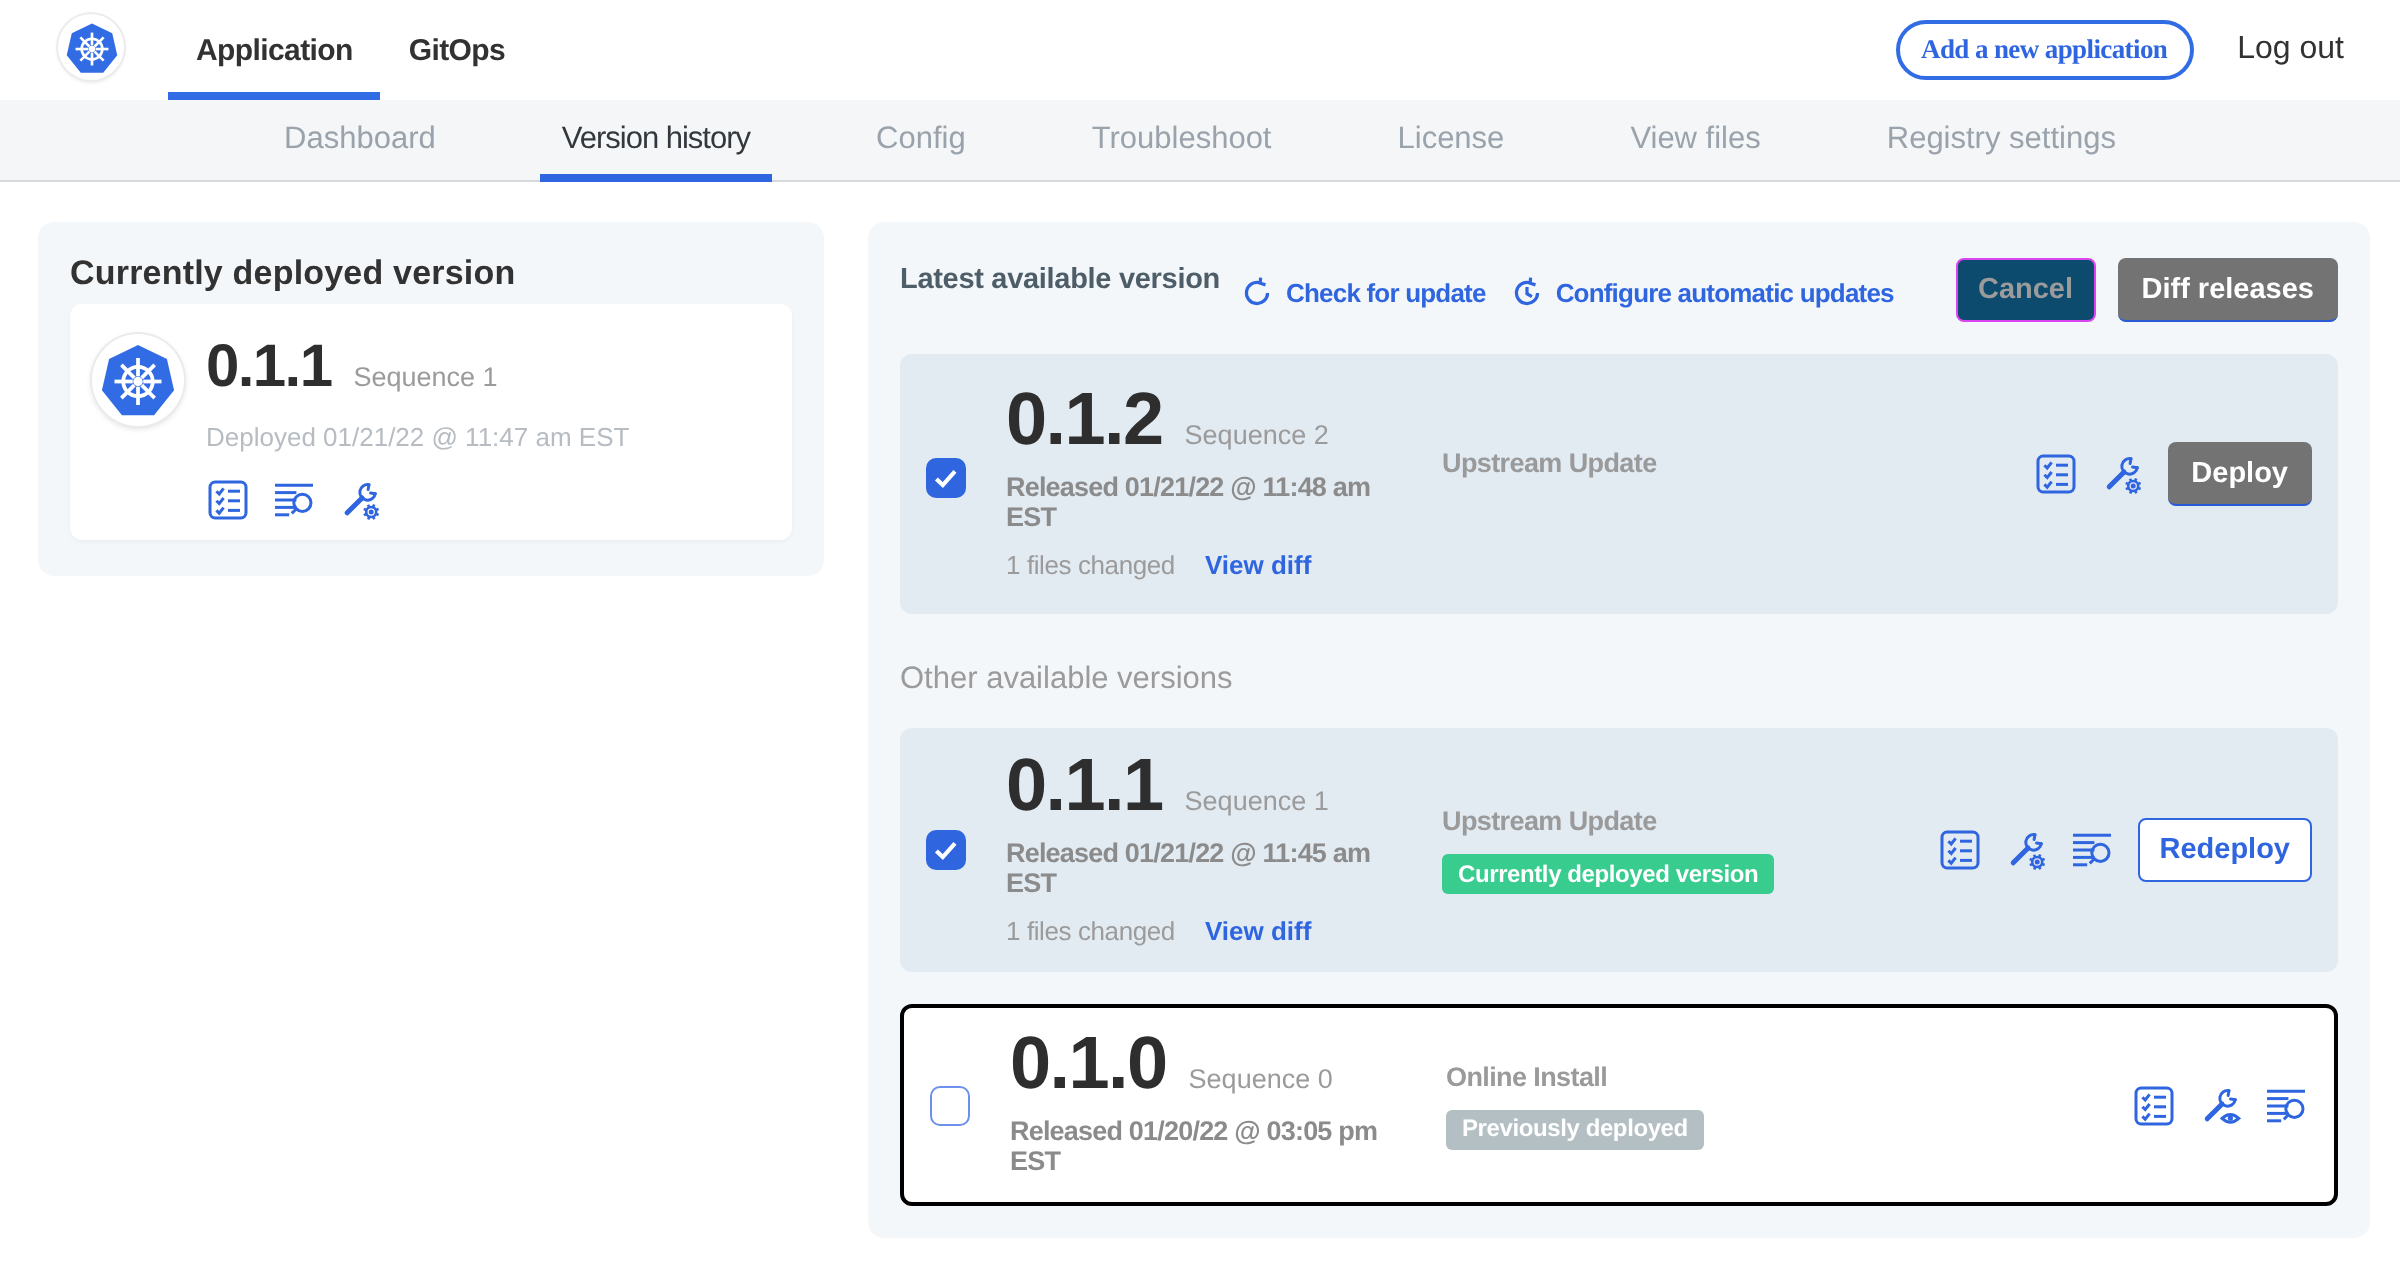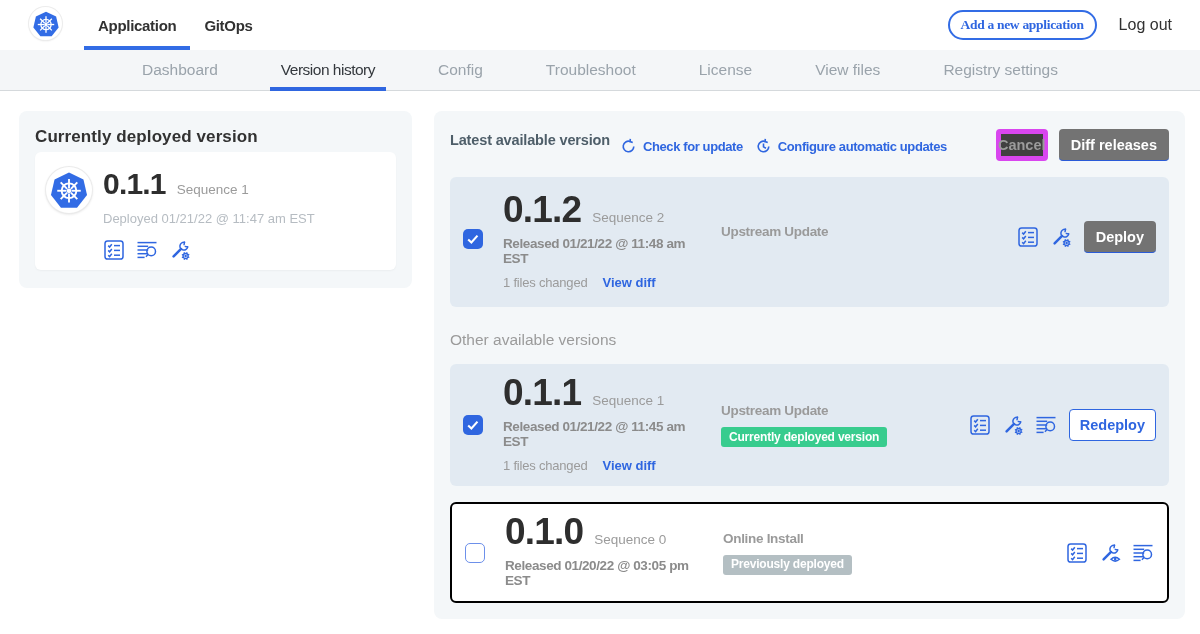--- a/index.html
+++ b/index.html
@@ -57,21 +57,21 @@
   .panel-header { display:flex; align-items:flex-start; margin-bottom:16px; }
   .panel-header h2 { font-size:14.5px; font-weight:700; color:#4e5e69; margin-top:5px; letter-spacing:-.15px; white-space:nowrap; }
   .hlink { display:flex; align-items:center; margin-top:11px; cursor:pointer;text-align:center; }
   .hlink svg { width:17px; height:17px; stroke:#2f66e0; fill:none; stroke-width:1.7; flex:none; }
   .hlink span { font-size:13px; font-weight:700; color:#2f66e0; margin-left:6px; white-space:nowrap; letter-spacing:-.4px; }
   .hlink.first { margin-left:10px; }
   .hlink + .hlink { margin-left:12px; }
   .header-btns { margin-left:auto; display:flex; margin-top:2px; }
   .btn { height:32px; border-radius:4px; font-size:14.5px; font-weight:700; font-family:inherit;
     display:flex; align-items:center; justify-content:center; cursor:pointer; white-space:nowrap; }
-  .btn-cancel { width:52px; background:#404040; border:5px solid #d946ef; color:#9b9b9b; }
+  .btn-cancel { width:70px; background:#0c4a6e; border:1px solid #d946ef; color:#9b9b9b; }
   .btn-primary { background:#737373; border:none; border-bottom:1px solid #2a5bd7; color:#fff; padding:0 12px; }
   .btn-outline { background:#fff; border:1px solid #2f66e0; color:#2f66e0; padding:12px 10px; }
   .btn + .btn { margin-left:11px; }
 
   .section-title { font-size:15.5px; color:#9b9b9b; margin:24px 0 15px 0; }
 
   .vrow { border-radius:6px; display:flex; align-items:center; padding:0 13px; }
   .vrow.gray { background:#e2eaf2; }
   .vrow.white { background:#fff; border:2px solid #000000; }
   .vrow.r1 { height:130px; }

